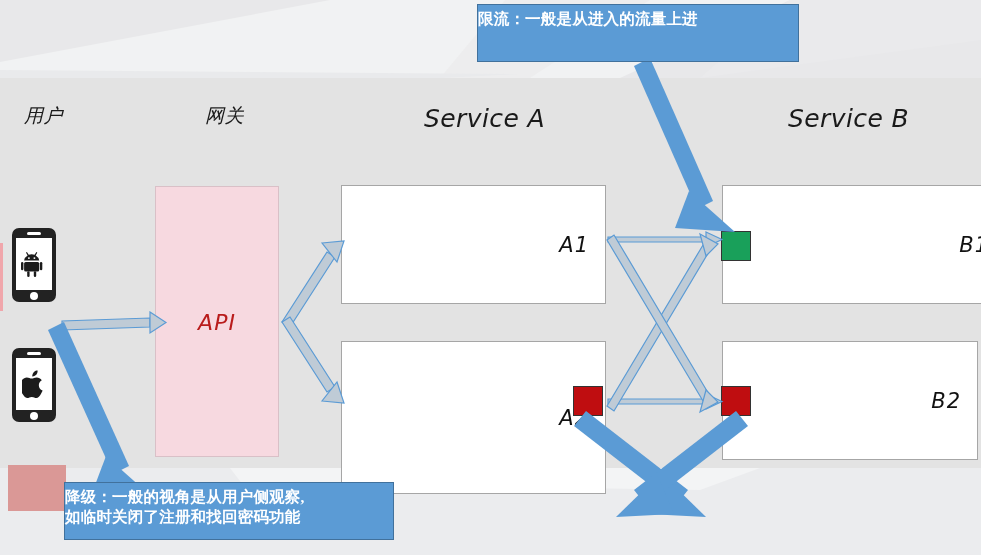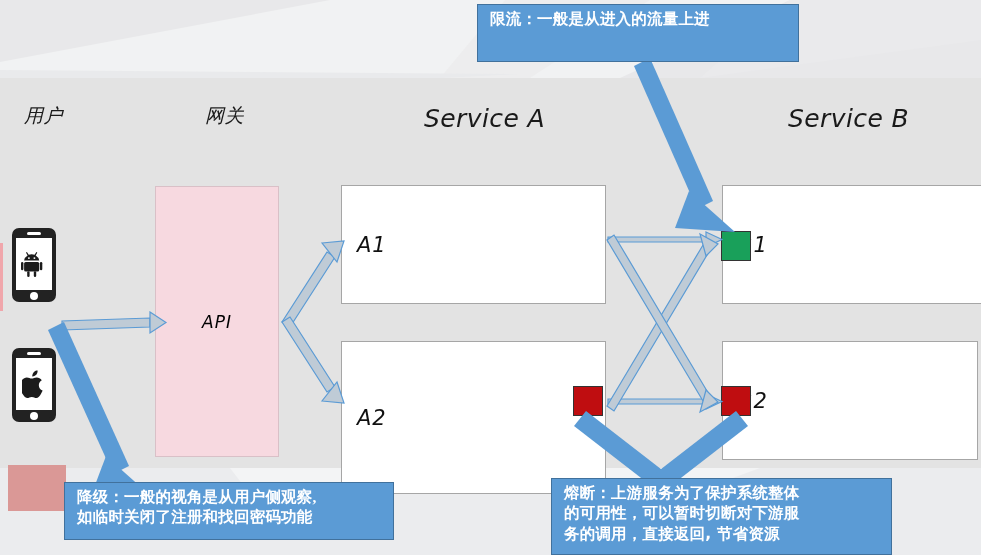--- a/index.html
+++ b/index.html
@@ -31,31 +31,31 @@
     white-space:nowrap;
   }
   .col-label.cn{font-size:19px;font-style:italic;margin-left:15px;}
 
   
   .svc-box{
     position:absolute;background:#ffffff;border:1px solid #a6a6a6;
     box-sizing:border-box;
   }
   .svc-box .lbl{
-    position:absolute;left:0;right:0;top:50%;transform:translateY(-50%);
-    text-align:left;font-style:italic;font-weight:500;font-size:21px;
+    position:absolute;left:0;right:16px;top:50%;transform:translateY(-50%);
+    text-align:right;font-style:italic;font-weight:500;font-size:21px;
     color:#111;letter-spacing:1px;margin-left:15px;
   }
   .api-box{
     position:absolute;left:155px;top:186px;width:124px;height:271px;
     background:#f7d9e0;border:1px solid #d9c0c7;box-sizing:border-box;
   }
   .api-box .lbl{
     position:absolute;left:0;right:0;top:50%;transform:translateY(-50%);
-    text-align:center;font-style:italic;font-weight:500;font-size:17px;color:#000000;
+    text-align:center;font-style:italic;font-weight:500;font-size:22px;color:#b91c1c;
     letter-spacing:1px;
   }
 
   
   .chip{position:absolute;width:30px;height:30px;box-sizing:border-box;border:1px solid #333;}
   .chip.green{background:#19a05a;}
   .chip.red{background:#bf0d10;}
 
   
   .phone{position:absolute;width:44px;height:74px;}
@@ -78,21 +78,21 @@
     position:absolute;left:4px;top:10px;right:4px;bottom:12px;
     display:flex;align-items:center;justify-content:center;
   }
 
   
   .callout{
     position:absolute;box-sizing:border-box;
     background:#5b9bd5;border:1px solid #41719c;
     color:#ffffff;font-weight:bold;line-height:1.32;
     font-size:15.5px;letter-spacing:.2px;
-    padding:4px 7px 5px 12px;
+    padding:4px 7px 5px 0;
   }
   .callout div{white-space:nowrap;}
 
   
   .salmon-block{position:absolute;left:8px;top:465px;width:58px;height:46px;background:#da9896;}
   .pink-strip{position:absolute;left:0px;top:243px;width:3px;height:68px;background:#f0a6ab;}
 
   
   svg.overlay{position:absolute;left:0;top:0;width:981px;height:555px;pointer-events:none;}
 </style>
@@ -251,19 +251,14 @@
 
   <div class="callout" style="left:477px;top:4px;width:322px;height:58px;">
     <div>限流：一般是从进入的流量上进</div>
   </div>
 
   <div class="callout" style="left:64px;top:482px;width:330px;height:58px;font-family:Liberation Serif, serif;">
     <div>降级：一般的视角是从用户侧观察,</div>
     <div>如临时关闭了注册和找回密码功能</div>
   </div>
 
-  <div class="callout" style="left:551px;top:478px;width:341px;height:77px;">
-    <div>熔断：上游服务为了保护系统整体</div>
-    <div>的可用性，可以暂时切断对下游服</div>
-    <div>务的调用，直接返回, 节省资源</div>
-  </div>
 
 </div>
 
 </body></html>

